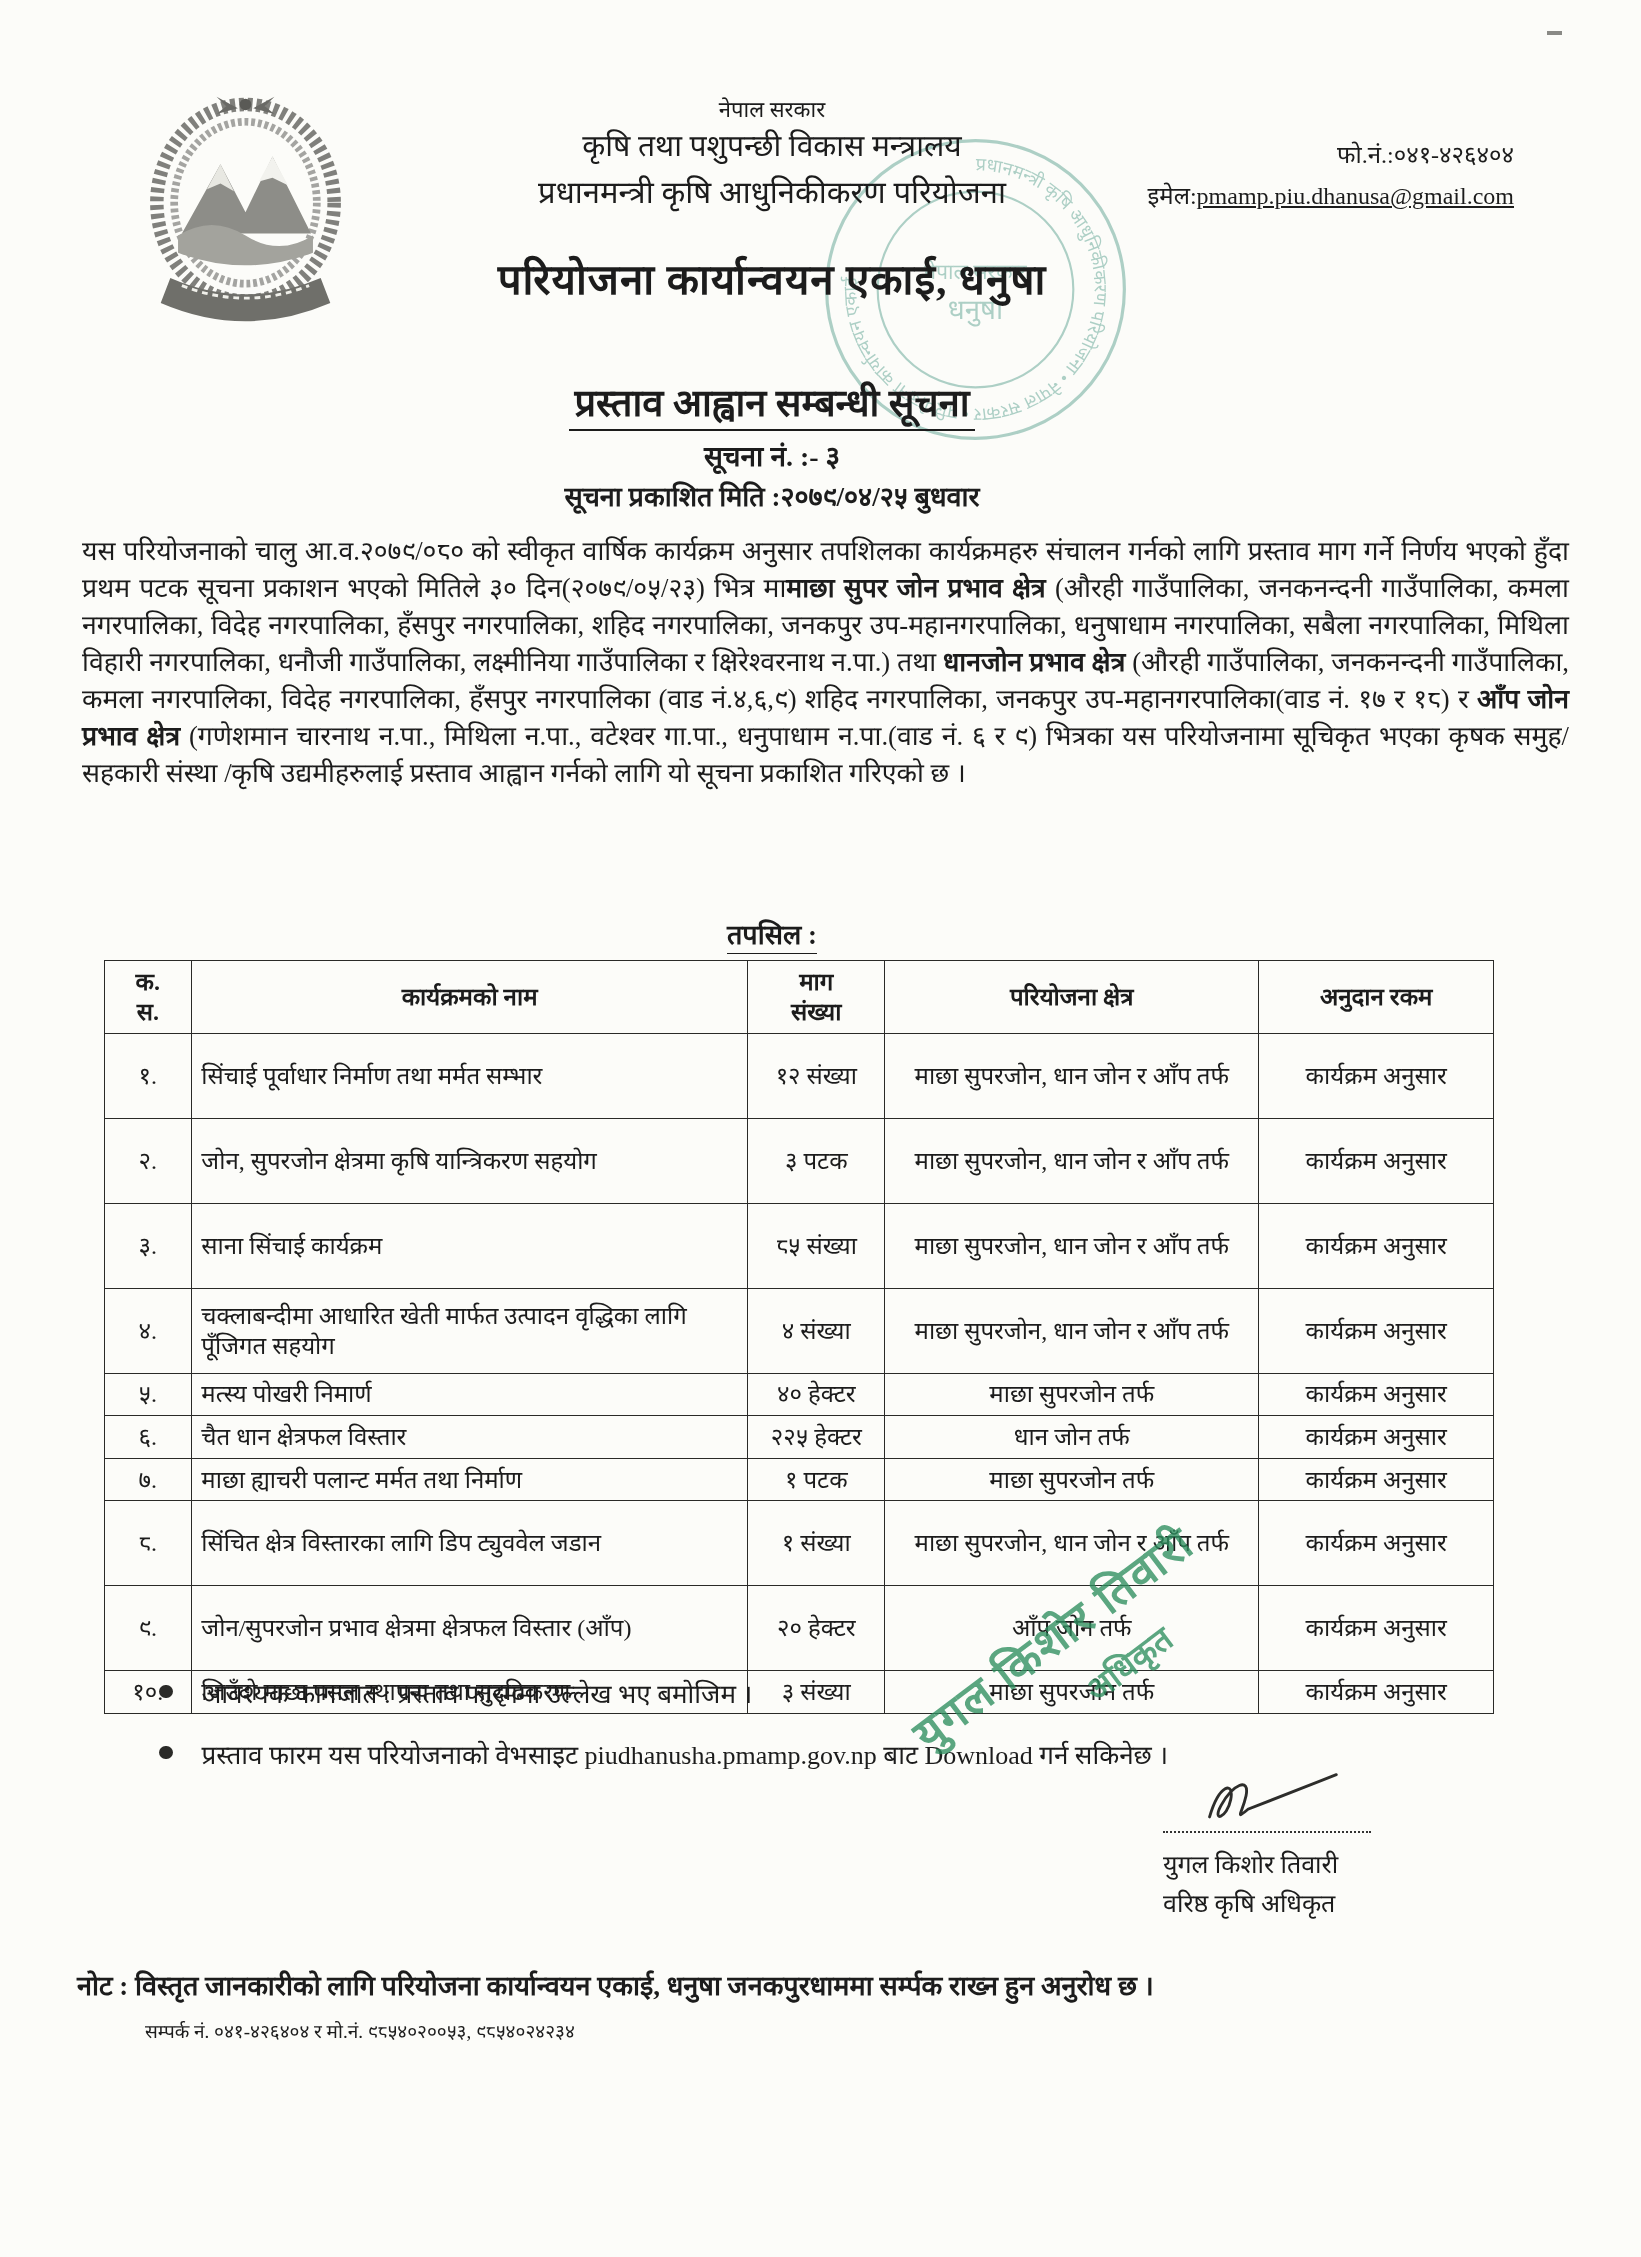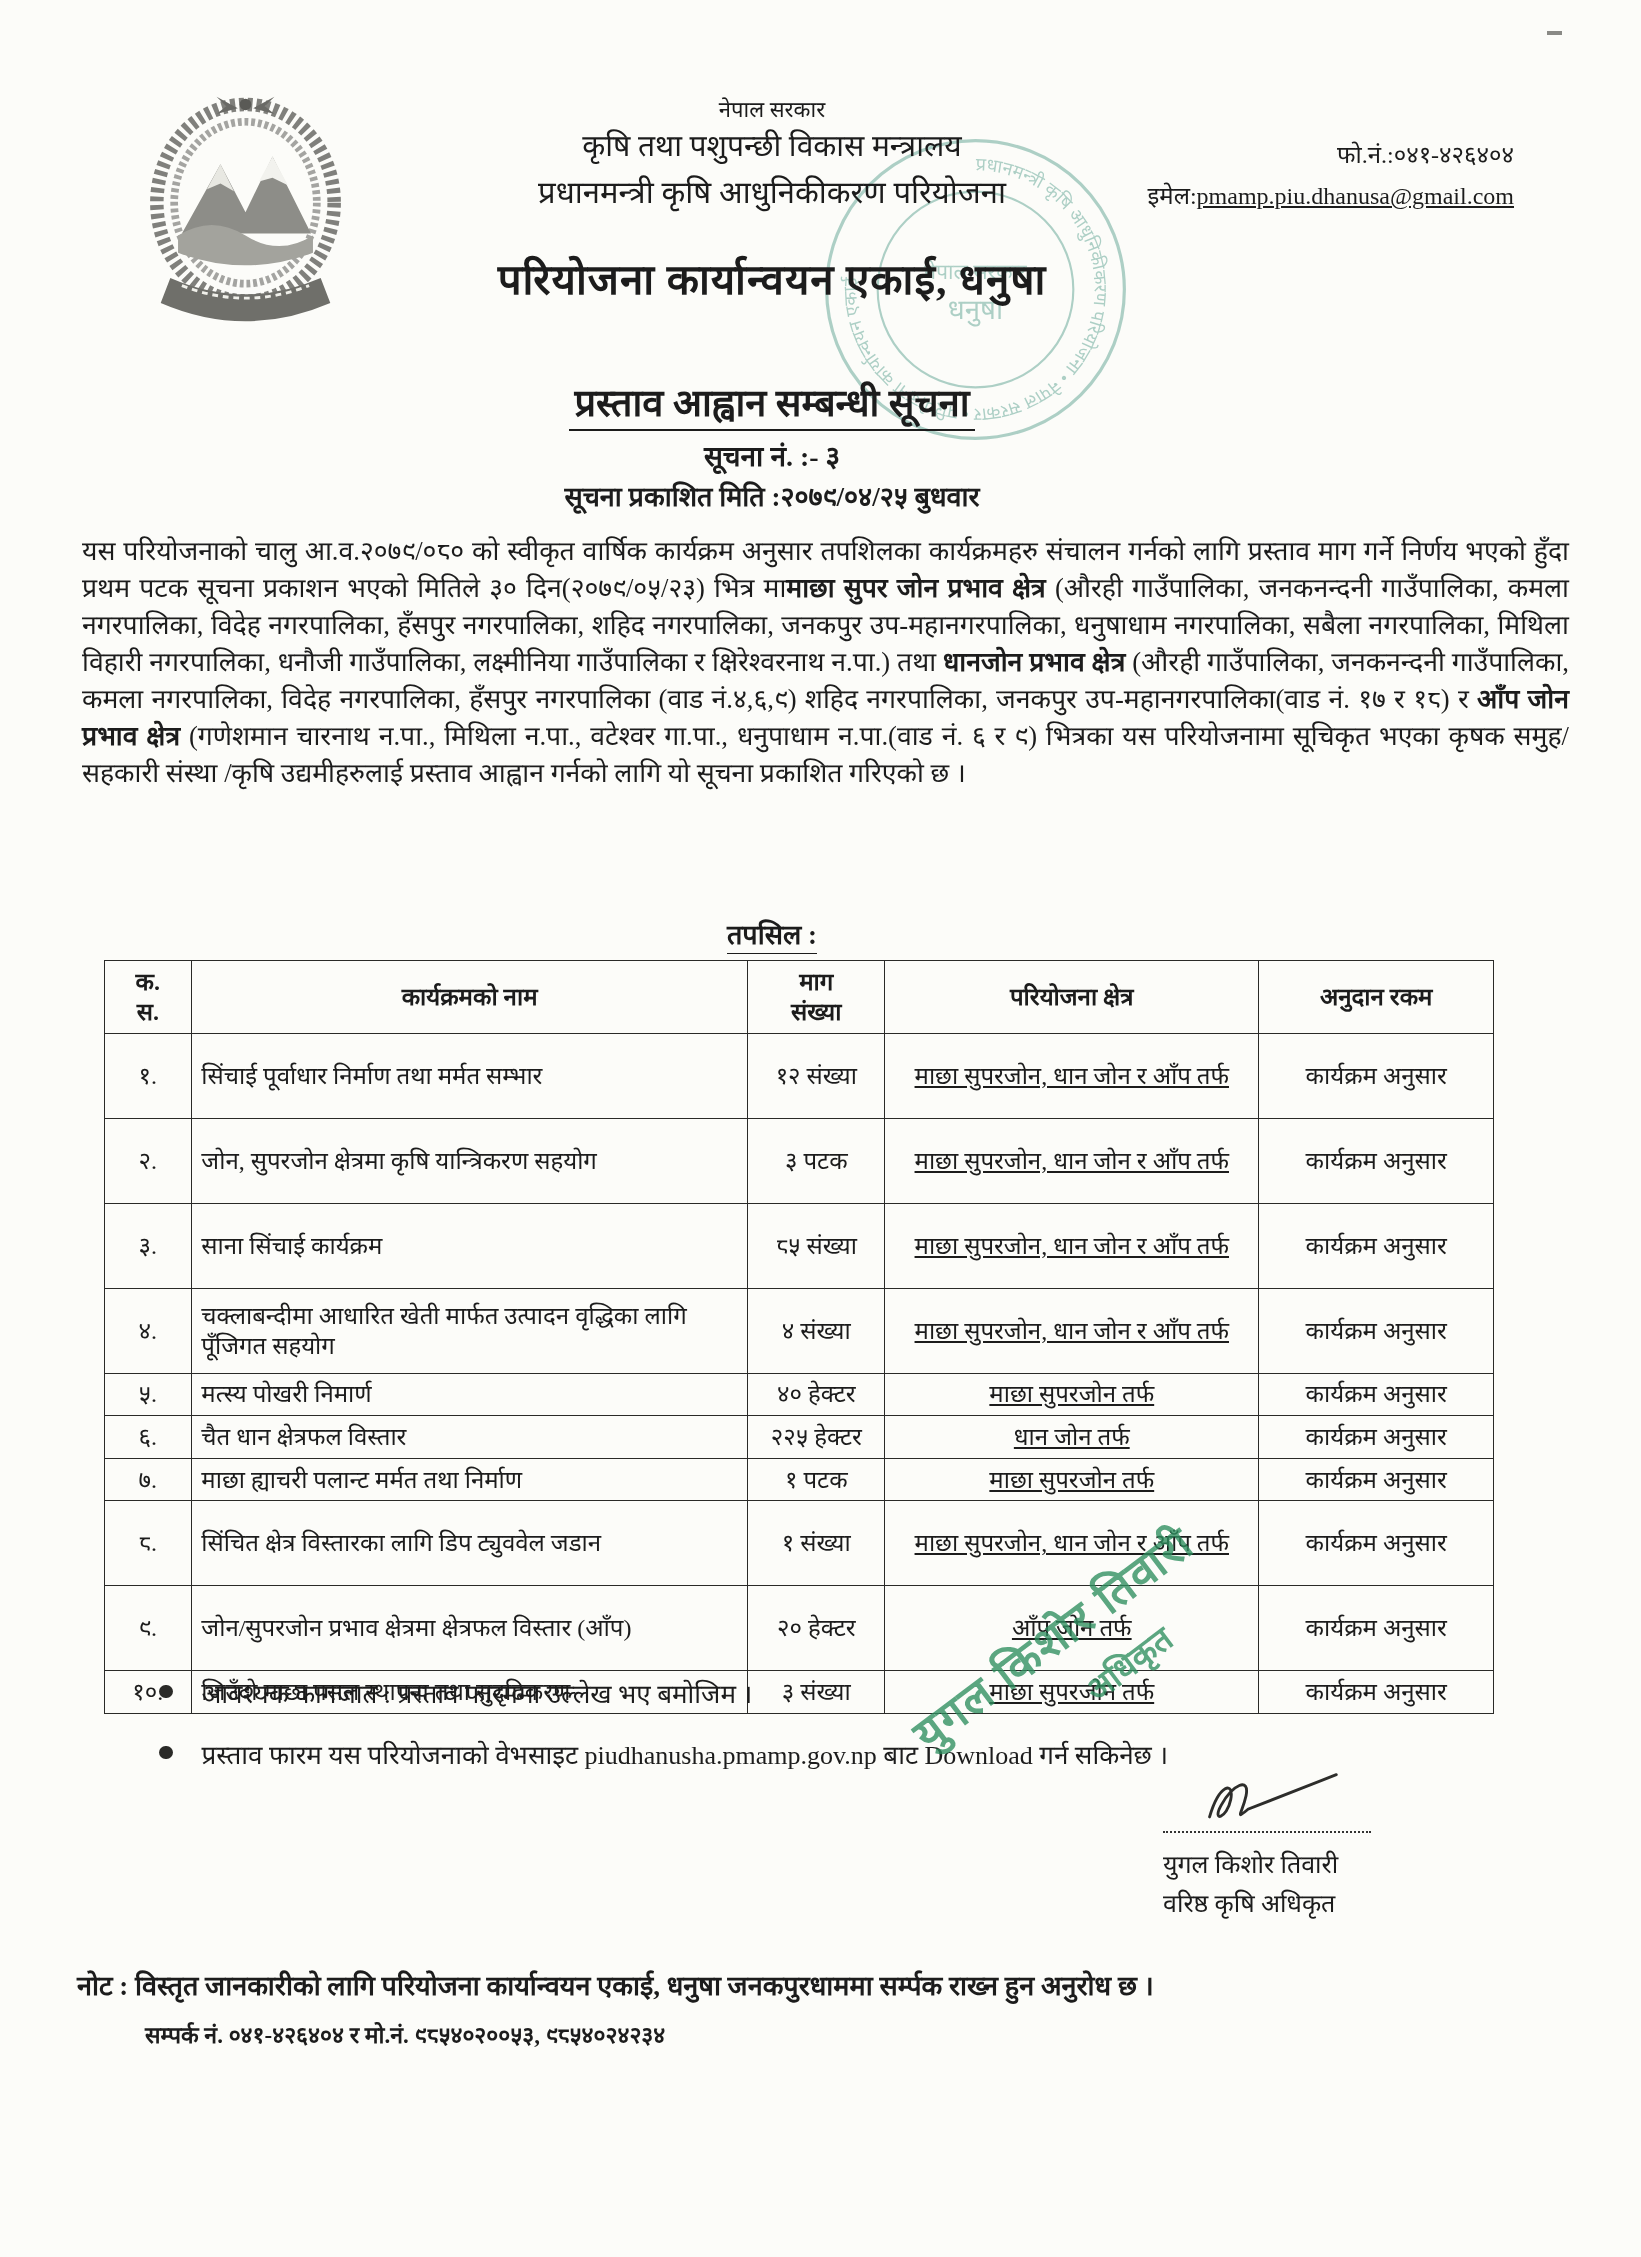--- a/index.html
+++ b/index.html
@@ -50,21 +50,21 @@
   table.main th, table.main td {
     border:1.9px solid #2a2a28;
     padding:5.8px 9.7px;
     vertical-align:middle;
     line-height:30px;
   }
   table.main th { font-weight:bold; text-align:center; white-space:pre-line; height:70px; }
   td.c-sn    { width:85px;  text-align:center; }
   td.c-name  { width:546px; text-align:left; }
   td.c-qty   { width:134px; text-align:center;margin-top:42px; }
-  td.c-area  { width:367px; text-align:center;text-decoration:underline; }
+  td.c-area  { width:367px; text-align:center; }
   td.c-grant { width:230px; text-align:center; }
   tr.tall td { height:85px; }
   tr.short td { height:41px; }
 
   
   .bullets { position:absolute; left:159px; top:1675px; width:1313px; font-size:26px; }
   .bullets .b-item { display:flex; margin-bottom:25px; align-items:flex-start; }
   .bullets .dot { width:13.5px; height:13.5px; border-radius:50%; background:#2a2a28; margin:9.7px 29px 0 0; flex:0 0 auto; }
 
   
@@ -75,21 +75,21 @@
   .stamp-green {
     position:absolute; left:1144px; top:1632px; width:541px; height:406px;
     transform:rotate(-37deg); transform-origin:left bottom;
     color:#2e8f5f; opacity:.78; pointer-events:none;
   }
   .stamp-green .l1 { font-size:45px; font-weight:bold; letter-spacing:1.9px; }
   .stamp-green .l2 { font-size:33px; font-weight:bold; margin:13.5px 0 0 164px; }
 
   
   .note1 { position:absolute; left:77px;  top:1966px; font-size:27px; font-weight:600;text-align:center; }
-  .note2 { position:absolute; left:145px; top:2018px; font-size:23px; font-weight:700; }
+  .note2 { position:absolute; left:145px; top:2018px; font-size:19px; font-weight:400; }
 </style>
 </head>
 <body>
 
 <div class="page">
 
   <div class="scan-mark" style="left:1547px; top:31px; width:15.4px; height:3.9px;"></div>
 
   <svg class="emblem" viewBox="0 0 272 248" aria-hidden="true">
     <g stroke="#5a5a56" fill="none" opacity="0.9">

